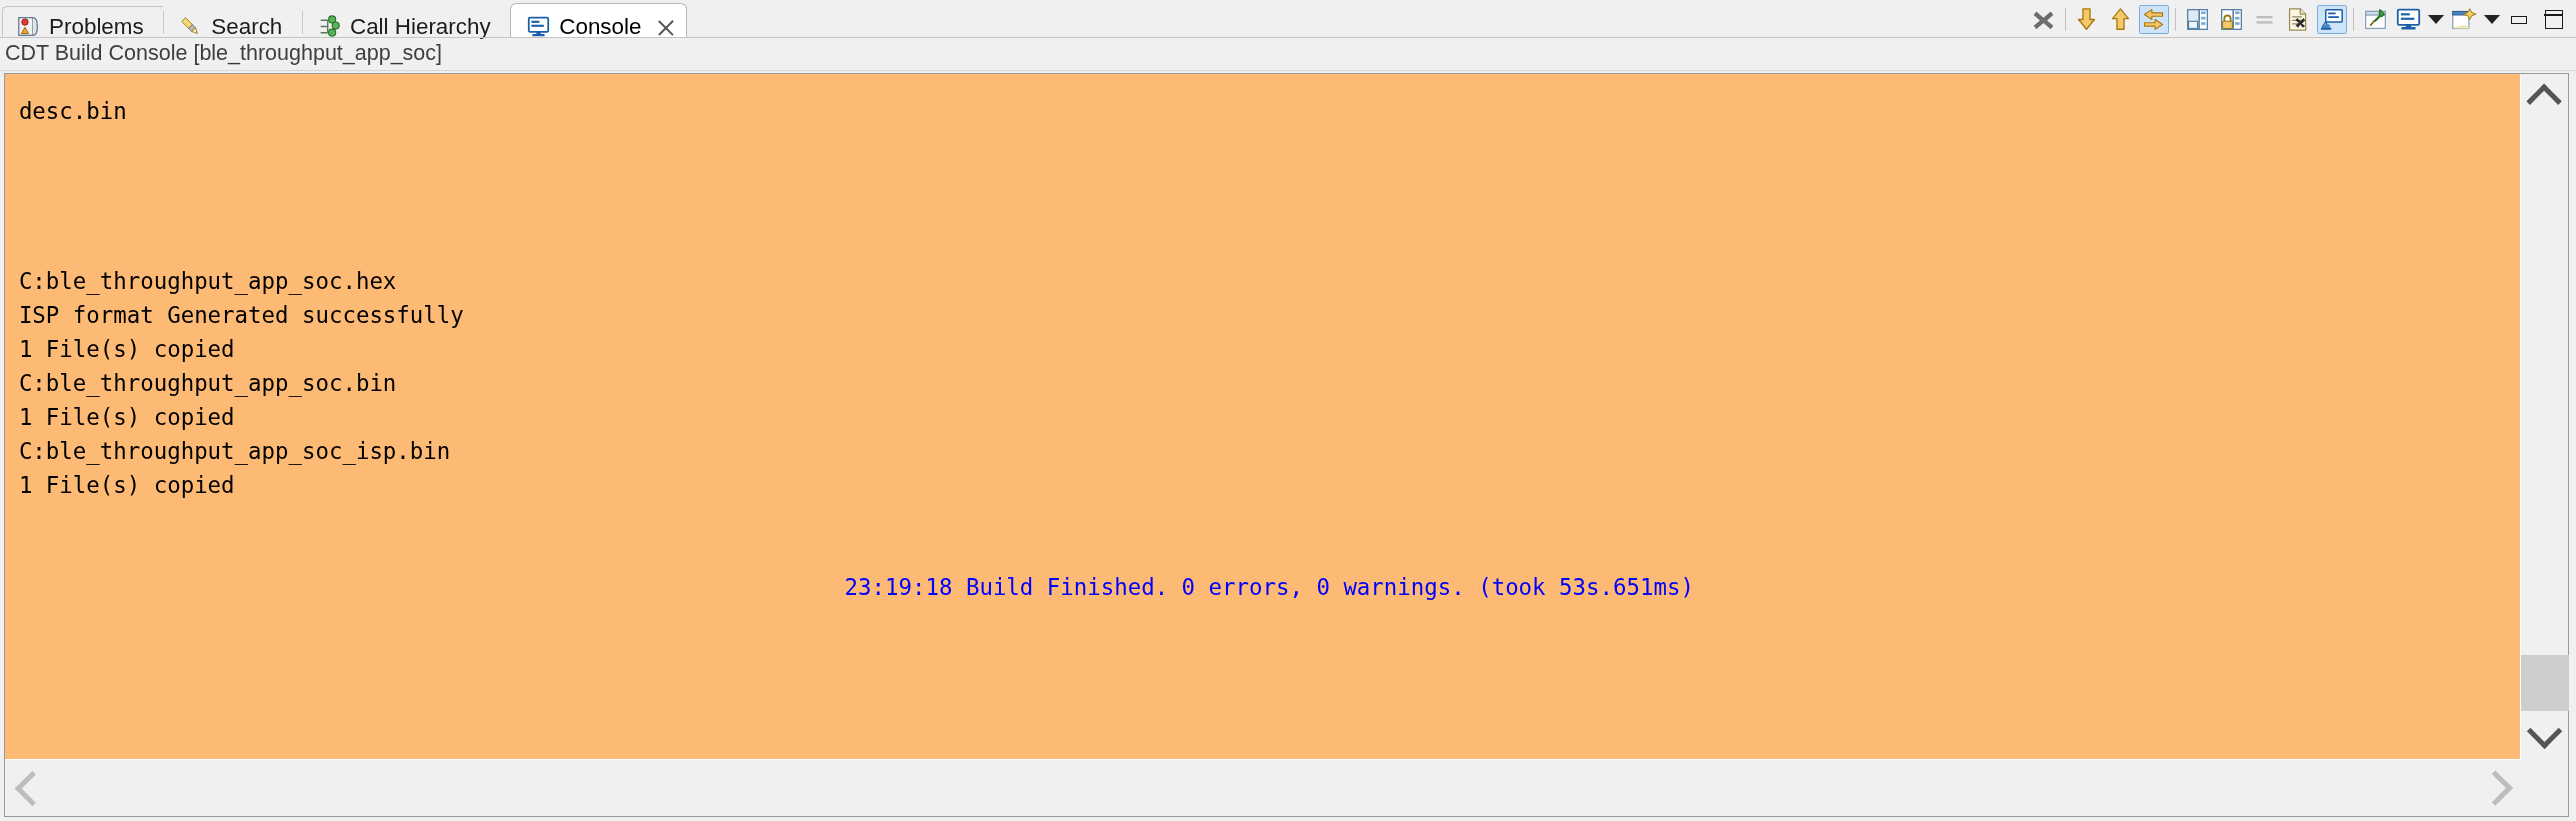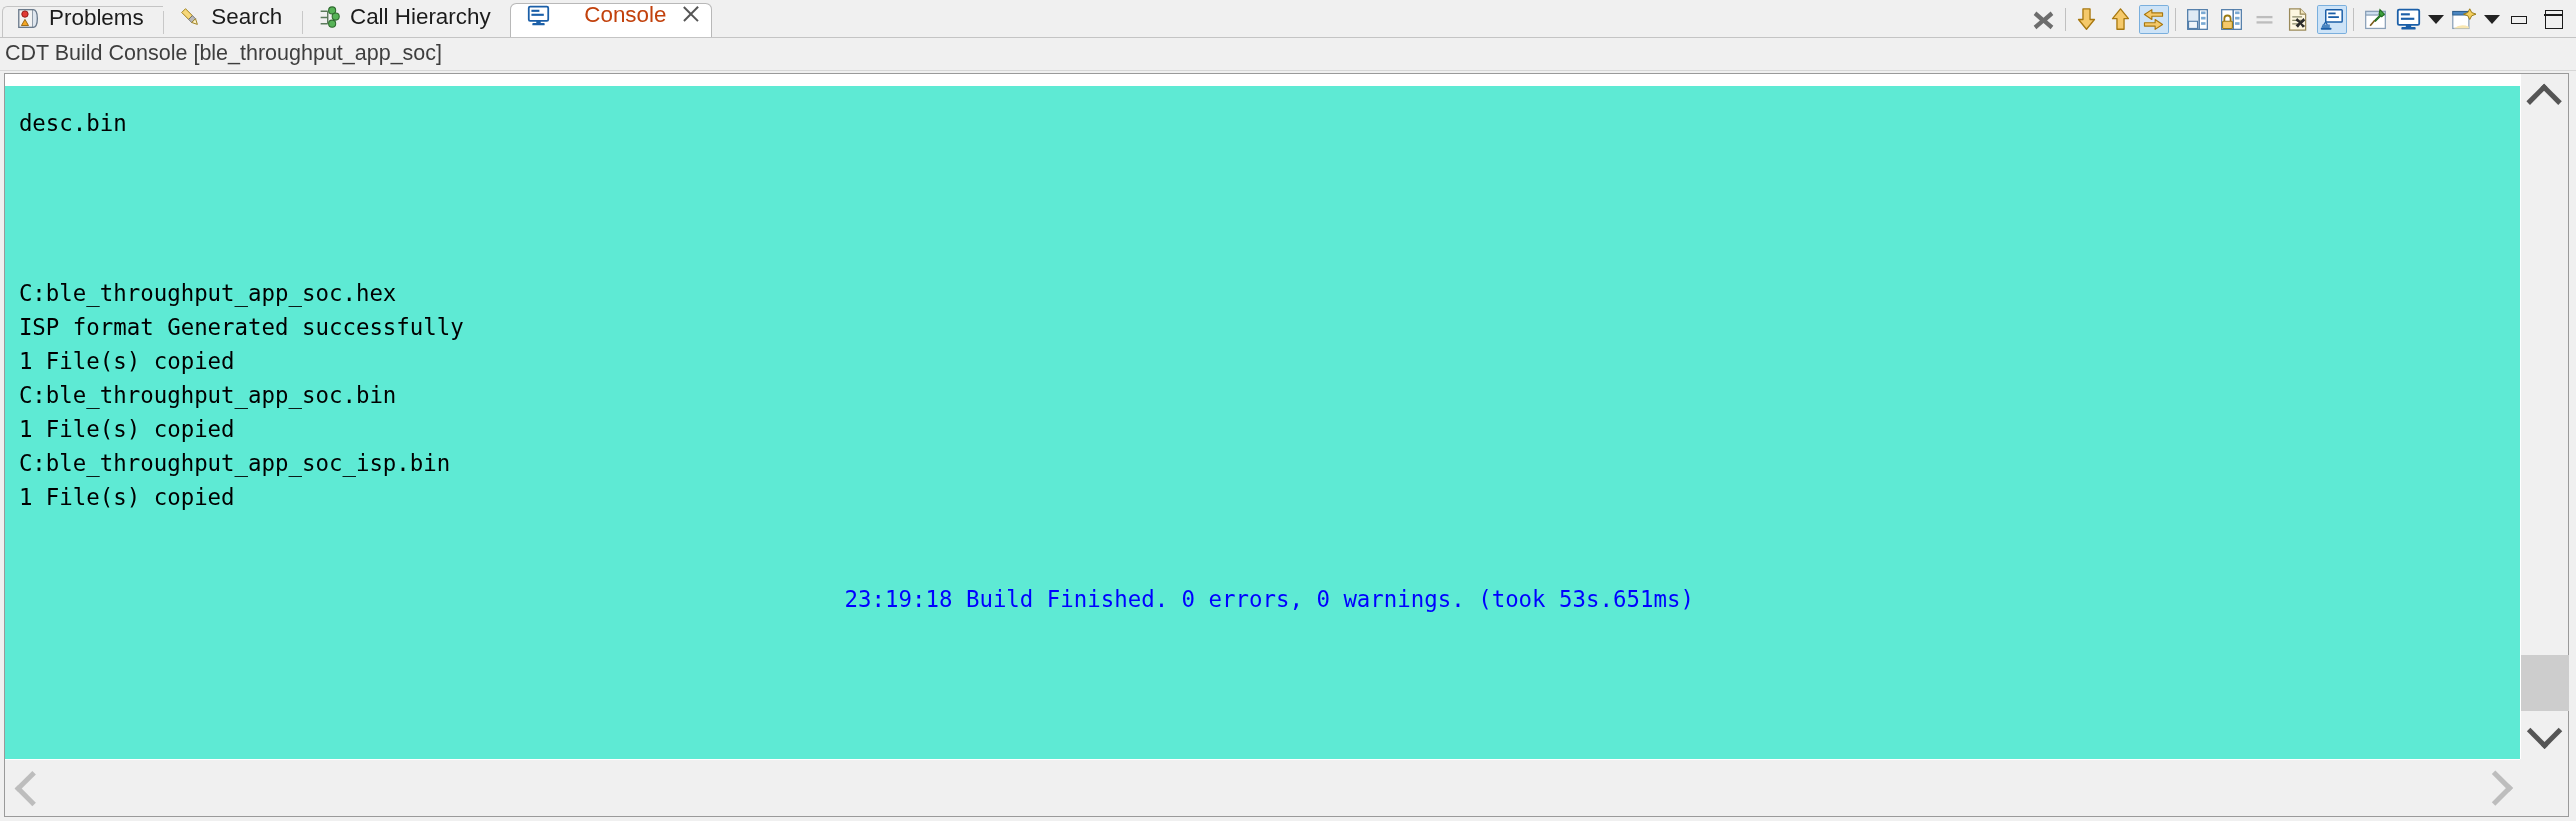--- a/index.html
+++ b/index.html
@@ -35,21 +35,21 @@
   }
   .tab-strip {
     display: flex;
     align-items: flex-end;
     height: 38px;
     padding-left: 1.8px;
   }
   .tab {
     position: relative;
     display: flex;
-    align-items: flex-start;
+    align-items: flex-end;
     height: 32px;
     padding: 0 19.7px 0 16px;
     font-size: 22.4px;
     color: #1b1b1b;
     background: #f0f0f0;
     box-sizing: border-box;
     white-space: nowrap;
   }
   .tab + .tab::before {
     content: "";
@@ -69,21 +69,21 @@
   .tab.active {
     background: #ffffff;
     border: 0.9px solid #b8b8b8;
     border-bottom: none;
     border-top-left-radius: 6.3px;
     border-top-right-radius: 6.3px;
     height: 35px;
     padding-right: 10.7px;
   }
   .tab.active::before { display: none; }
-  .tab.active .tab-label { color: #c2410c; margin-left: 25px; }
+  .tab.active .tab-label { color: #000000; }
   .tab-icon {
     width: 23px; height: 23px;
     margin-right: 9px;
     flex: 0 0 auto;
     position: relative;
   }
   .tab-label { line-height: 1; }
   .tab-close {
     margin-left: 14.3px;
     width: 19.7px; height: 19.7px;
@@ -200,25 +200,24 @@
     height: 744px;
     box-sizing: border-box;
     border: 0.9px solid #9a9a9a;
     background: #ffffff;
   }
   .console-text {
     position: absolute;
     left: 0; top: 0;
     width: 2515px;
     height: 685px;
-    background: #5eead4;
+    background: #fdba74;
     overflow: hidden;
     box-sizing: border-box;
     padding: 19.7px 0 0 14.3px;
-    margin-top: 12px;
   }
   .line {
     font-family: "DejaVu Sans Mono", "Liberation Mono", monospace;
     font-size: 22.4px;
     line-height: 34px;
     color: #000000;
     white-space: pre;
     height: 34px;
   }
   .line.blank { color: transparent; }

